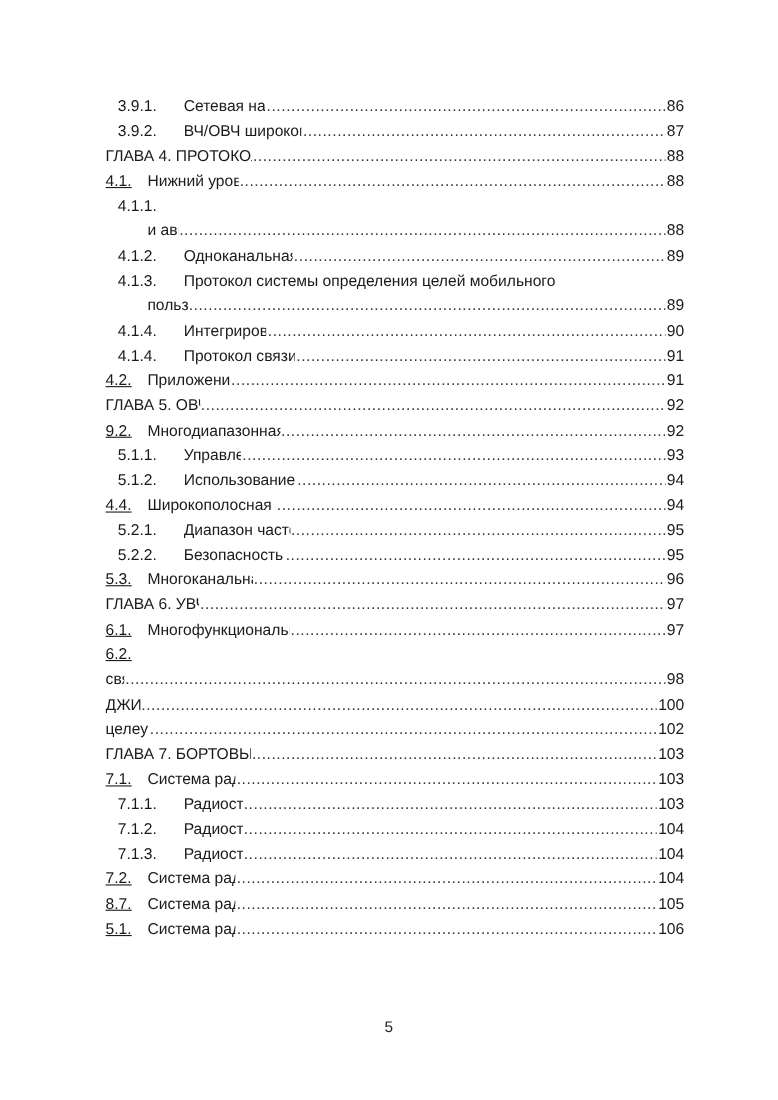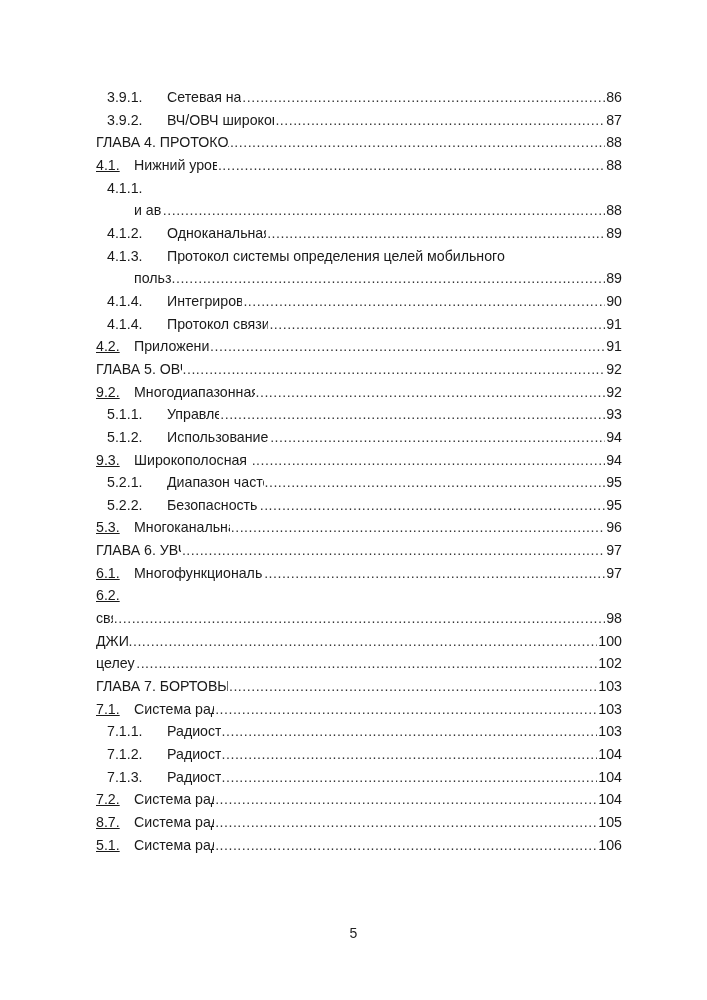--- a/index.html
+++ b/index.html
@@ -151,21 +151,21 @@
     <div class="line first">
       <span class="num">5.1.2.</span>
       <span class="title">Использование в ходе боевых действий в городе</span>
       <span class="leader"></span>
       <span class="page">94</span>
     </div>
   </div>
 
   <div class="entry lvl1">
     <div class="line">
-      <span class="num">9.3.</span>
+      <span class="num">4.4.</span>
       <span class="title">Широкополосная сетевая портативная радиостанция</span>
       <span class="leader"></span>
       <span class="page">94</span>
     </div>
   </div>
 
   <div class="entry lvl2">
     <div class="line first">
       <span class="num">5.2.1.</span>
       <span class="title">Диапазон частот радиостанции AN/PRC-152A</span>

